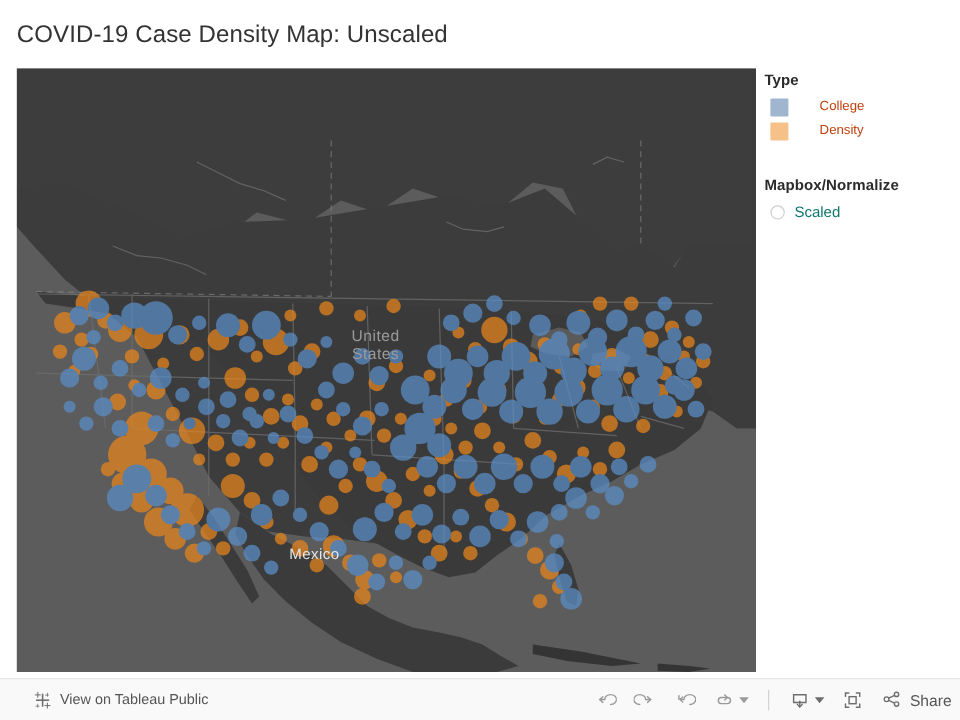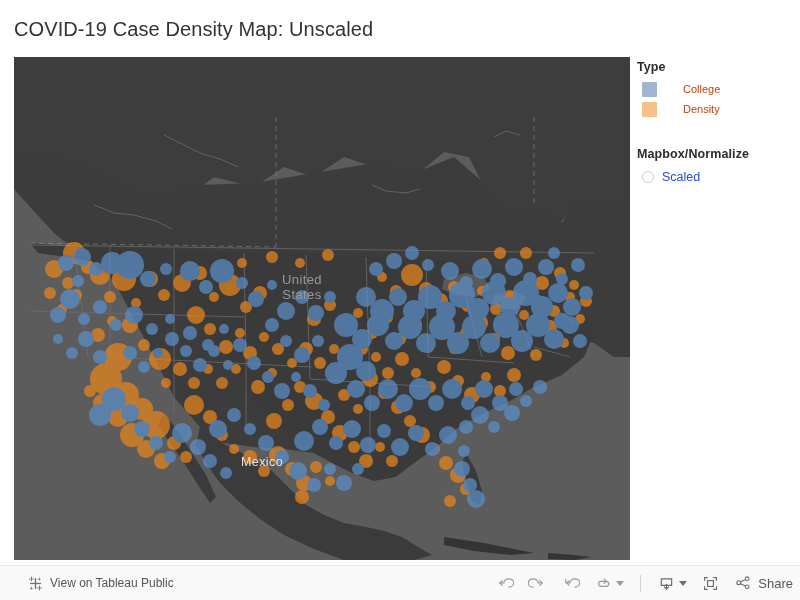--- a/index.html
+++ b/index.html
@@ -27,21 +27,21 @@
   .map-canvas { position: absolute; inset: 0; }
   .basemap { position: absolute; inset: 0; display: block; }
 
   .map-label {
     position: absolute; color: #9a9a9a;
     font-family: "Liberation Sans", sans-serif;
     font-size: 13px; letter-spacing: .4px;
     text-align: center; line-height: 15px;
     pointer-events: none; white-space: pre;
   }
-  .map-label.us { left: 253px; top: 215px; width: 70px; }
+  .map-label.us { left: 264px; top: 215px; width: 70px; }
   .map-label.mx { left: 208px; top: 398px; width: 80px; font-size: 12.5px; color: #e5e5e5;}
 
   .attribution {
     position: absolute; left: 0; bottom: 0;
     background: rgba(40,40,40,.82);
     color: #e8e8e8; font-size: 10.5px;
     padding: 2px 6px 3px 6px; letter-spacing: .1px;
     white-space: nowrap;
   }
 
@@ -61,21 +61,21 @@
     width: 12px; height: 12px; border-radius: 50%;
     border: 1px solid #cfcfcf; background: #fff;
     position: relative; flex: 0 0 auto;
   }
   .radio.checked { border-color: #666; }
   .radio.checked::after {
     content: ""; position: absolute; left: 2.5px; top: 2.5px;
     width: 5px; height: 5px; border-radius: 50%; background: #4a4a4a;
   }
   .radio-label { font-size: 12.5px; color: #333; margin-left: 8px; white-space: nowrap; }
-  .radio-label.off { color: #1d4ed8; }
+  .radio-label.off { color: #0f766e; }
 
   
   .toolbar {
     position: absolute; left: 0; bottom: 0; width: 800px; height: 35px;
     background: #f9f9f9; border-top: 1px solid #e6e6e6;
     display: flex; align-items: center;
   }
   .tb-left { display: flex; align-items: flex-start; margin-left: 28px; }
   .tb-left .lbl { font-size: 12px; color: #555; margin-left: 7px; white-space: nowrap; }
   .tb-right { margin-left: auto; display: flex; align-items: center; }

